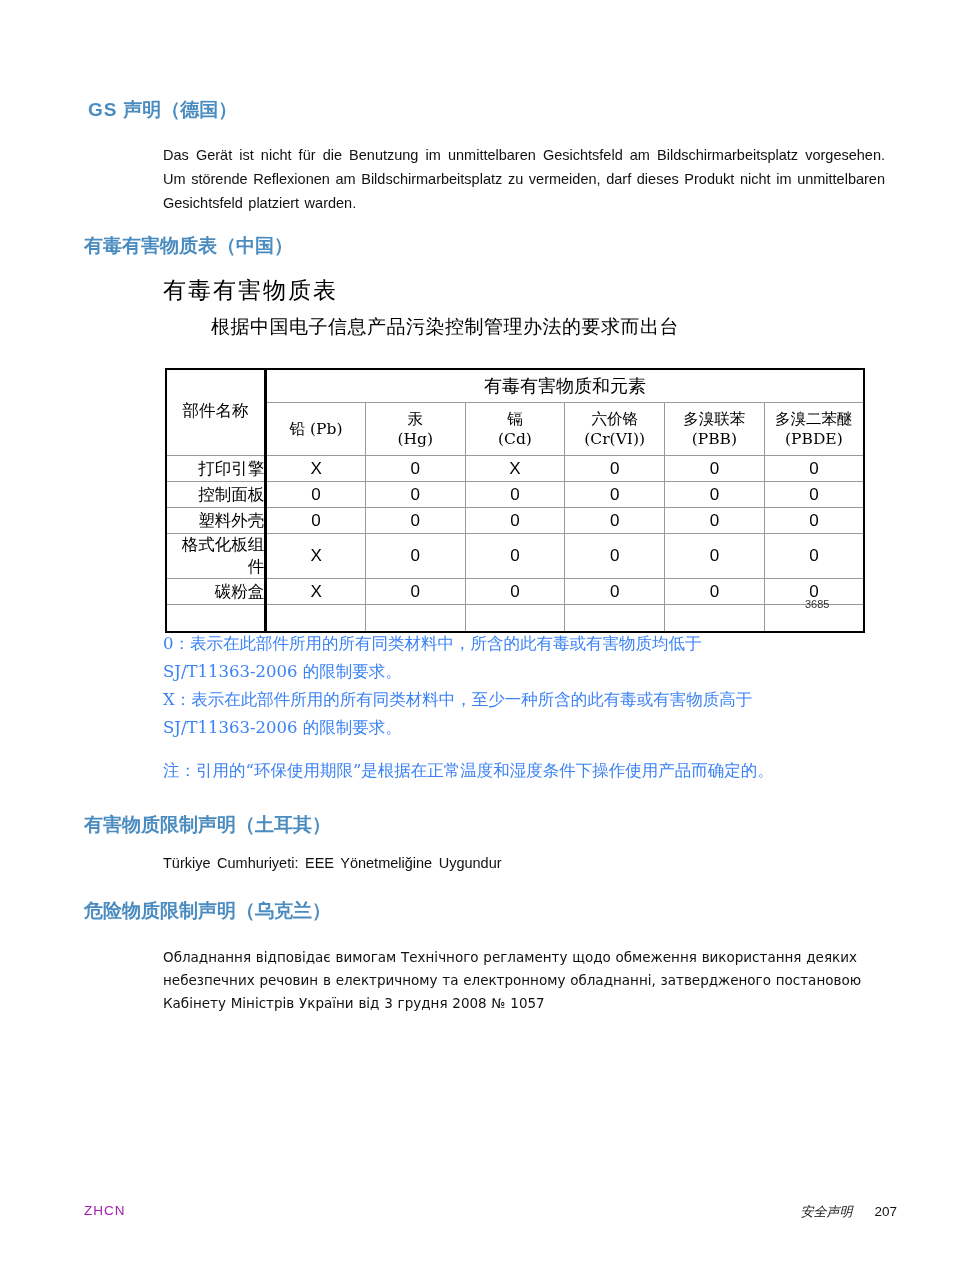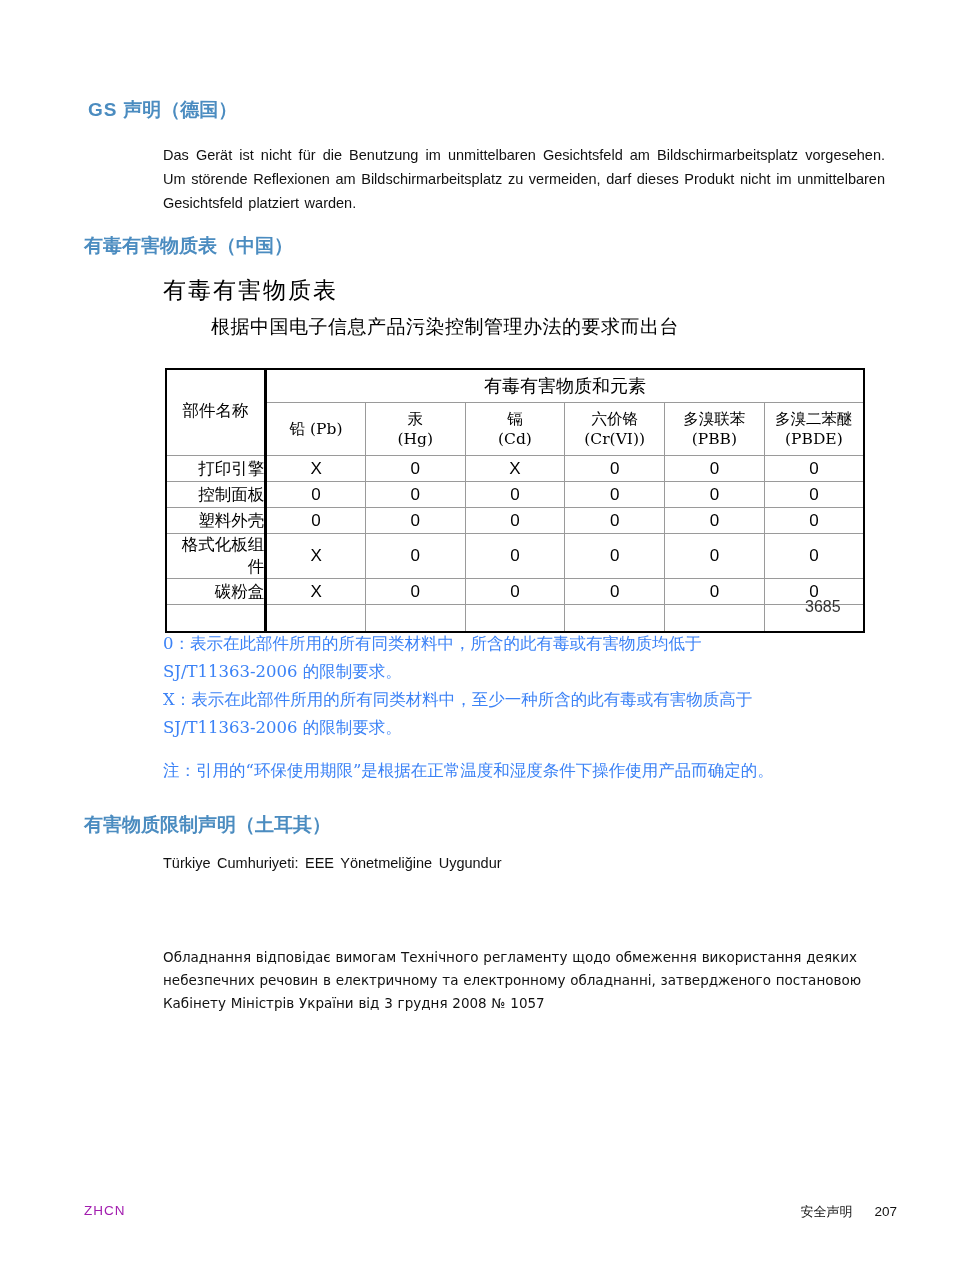--- a/index.html
+++ b/index.html
@@ -130,21 +130,21 @@
     padding-bottom: 4px;
     font-size: 16.5px;
   }
   table.toxic .mark { font-family: "Liberation Sans", sans-serif; font-size: 17px; }
   table.toxic .blank-row td { height: 26px; }
   .hdr-sub { display: block; }
 
   .fig-num {
     position: absolute;
     left: 805px; top: 598px;
-    font-size: 16px;
+    font-size: 11px;
     color: #333;
     font-family: "Liberation Sans", sans-serif;
   }
 
   
   .legend {
     position: absolute;
     left: 163px;
     font-family: "DejaVu Serif", "Liberation Serif", serif;
     font-size: 16.5px;
@@ -169,20 +169,21 @@
     right: 64px; top: 1203px;
     font-size: 13.5px;
     color: #111;
     display: flex;
     gap: 22px;
     align-items: baseline;
   }
   .footer-right .fcjk {
     font-family: "DejaVu Sans", "Liberation Sans", sans-serif;
     font-size: 13px;
+    font-style: italic;
   }
 
   
   .watermark {
     position: absolute;
     left: 675px;
     top: 1132px;
     width: 255px;
     height: 112px;
     pointer-events: none;
@@ -343,20 +344,23 @@
     <div>X：表示在此部件所用的所有同类材料中，至少一种所含的此有毒或有害物质高于</div>
     <div>SJ/T11363-2006 的限制要求。</div>
   </div>
   <div class="legend" id="note-line">注：引用的“环保使用期限”是根据在正常温度和湿度条件下操作使用产品而确定的。</div>
 
   <div class="sec-head" id="head-turkey">
     <span class="cjk">有害物质限制声明（土耳其）</span>
   </div>
   <div class="body-par" id="par-turkish">Türkiye Cumhuriyeti: EEE Yönetmeliğine Uygundur</div>
 
+  <div class="sec-head" id="head-ukr">
+    <span class="cjk">危险物质限制声明（乌克兰）</span>
+  </div>
   <div class="body-par" id="par-ukr">Обладнання відповідає вимогам Технічного регламенту щодо обмеження використання деяких небезпечних речовин в електричному та електронному обладнанні, затвердженого постановою Кабінету Міністрів України від 3 грудня 2008 № 1057</div>
 
 
   <div class="footer-left">ZHCN</div>
   <div class="footer-right">
     <span class="fcjk">安全声明</span>
     <span>207</span>
   </div>
 
 </div>

